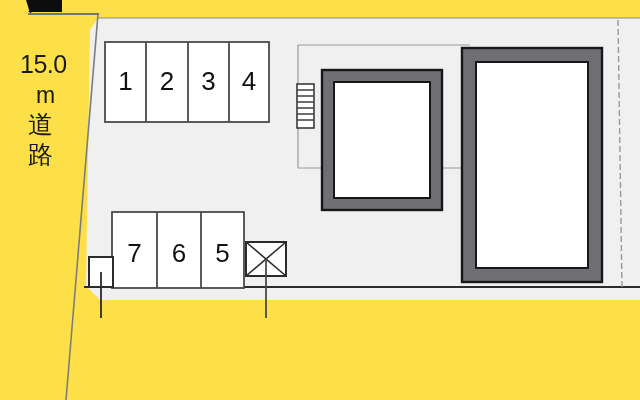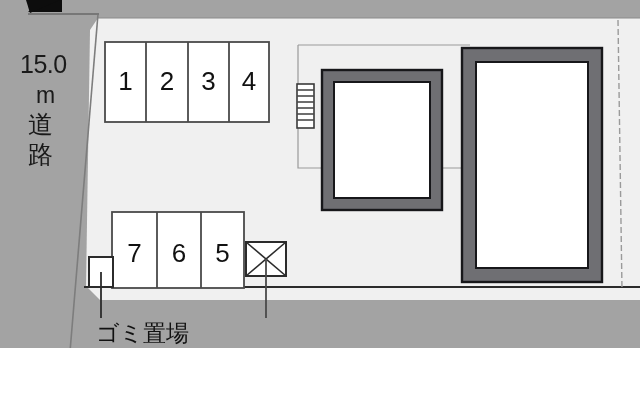--- a/index.html
+++ b/index.html
@@ -6,22 +6,22 @@
     margin: 0;
     padding: 0;
     background: #ffffff;
   }
   body {
     font-family: "Liberation Sans", "DejaVu Sans", sans-serif;
   }
   #plan {
     position: relative;
     width: 640px;
-    height: 348px;
-    background: #a3a3a3;
+    height: 400px;
+    background: #fde047;
     overflow: hidden;
   }
   svg.layer {
     position: absolute;
     left: 0;
     top: 0;
     width: 640px;
     height: 400px;
   }
   .txt {
@@ -124,15 +124,14 @@
 
   <div class="stall-num" style="left:105px; top:68px; width:41px;">1</div>
   <div class="stall-num" style="left:146px; top:68px; width:42px;">2</div>
   <div class="stall-num" style="left:188px; top:68px; width:41px;">3</div>
   <div class="stall-num" style="left:229px; top:68px; width:40px;">4</div>
 
   <div class="stall-num" style="left:112px; top:240px; width:45px;">7</div>
   <div class="stall-num" style="left:157px; top:240px; width:44px;">6</div>
   <div class="stall-num" style="left:201px; top:240px; width:43px;">5</div>
 
-  <div class="txt cap" style="left:96px; top:322px;">ゴミ置場</div>
 
 </div>
 
 </body></html>

